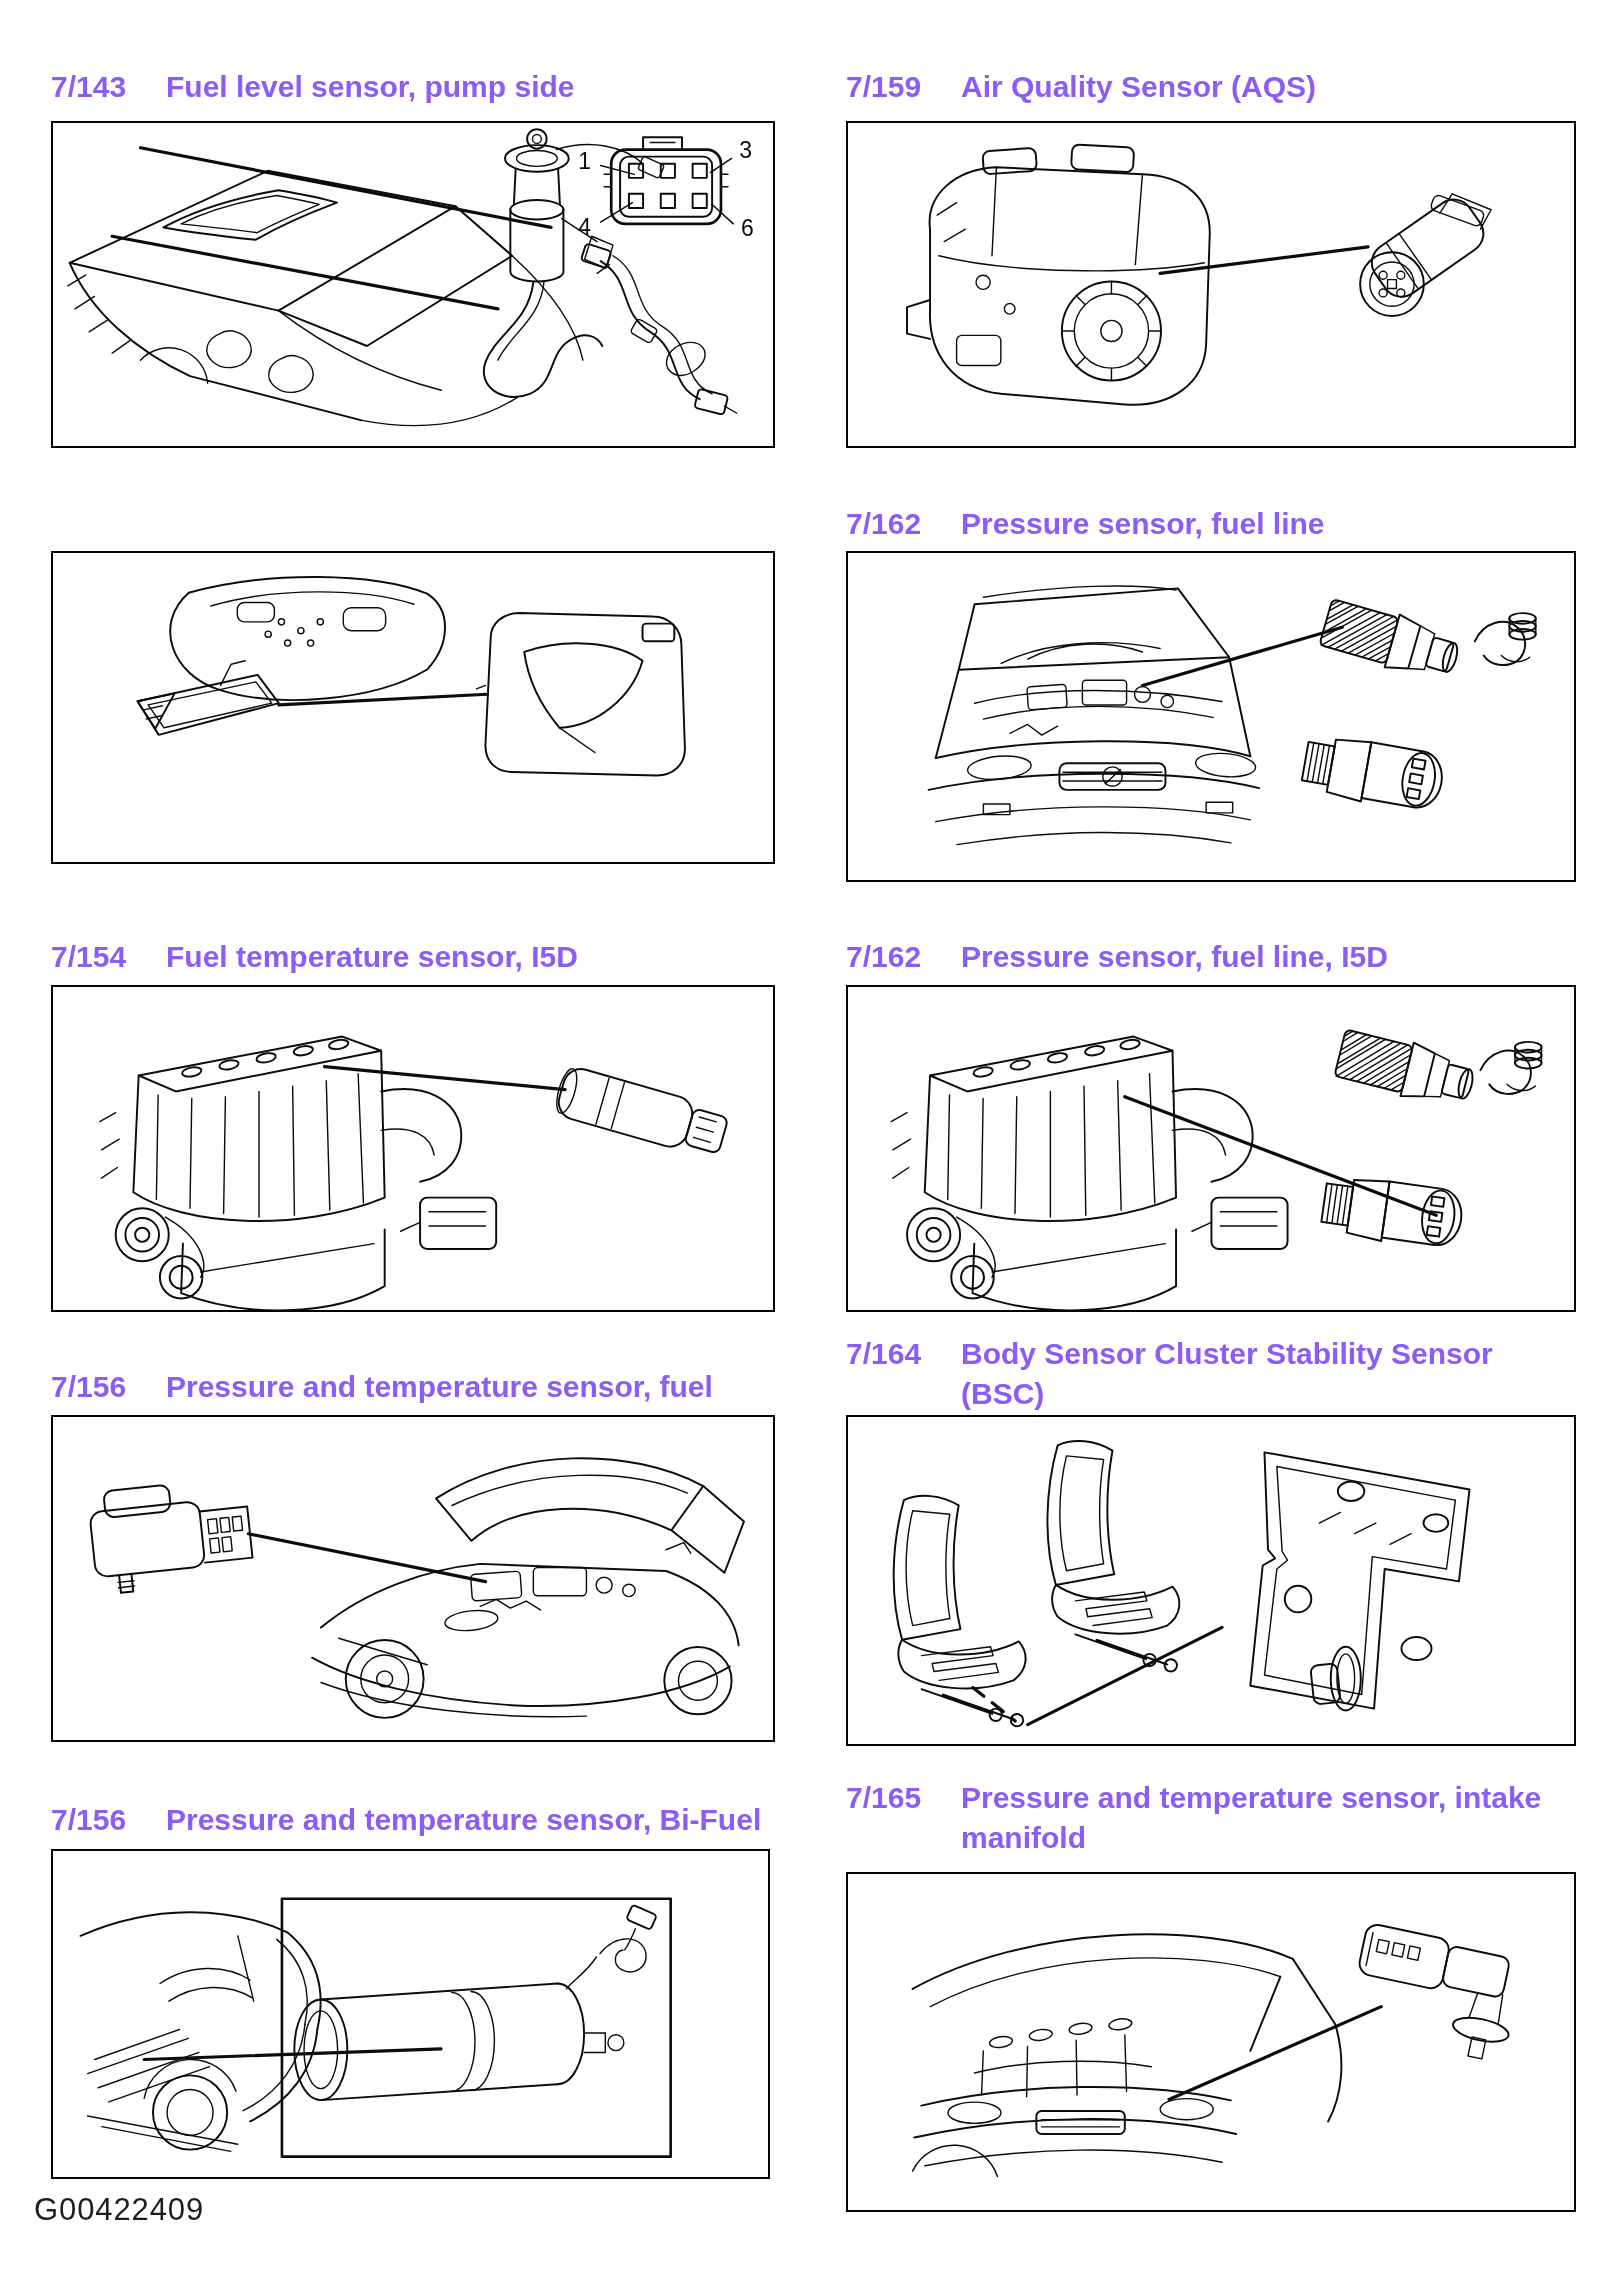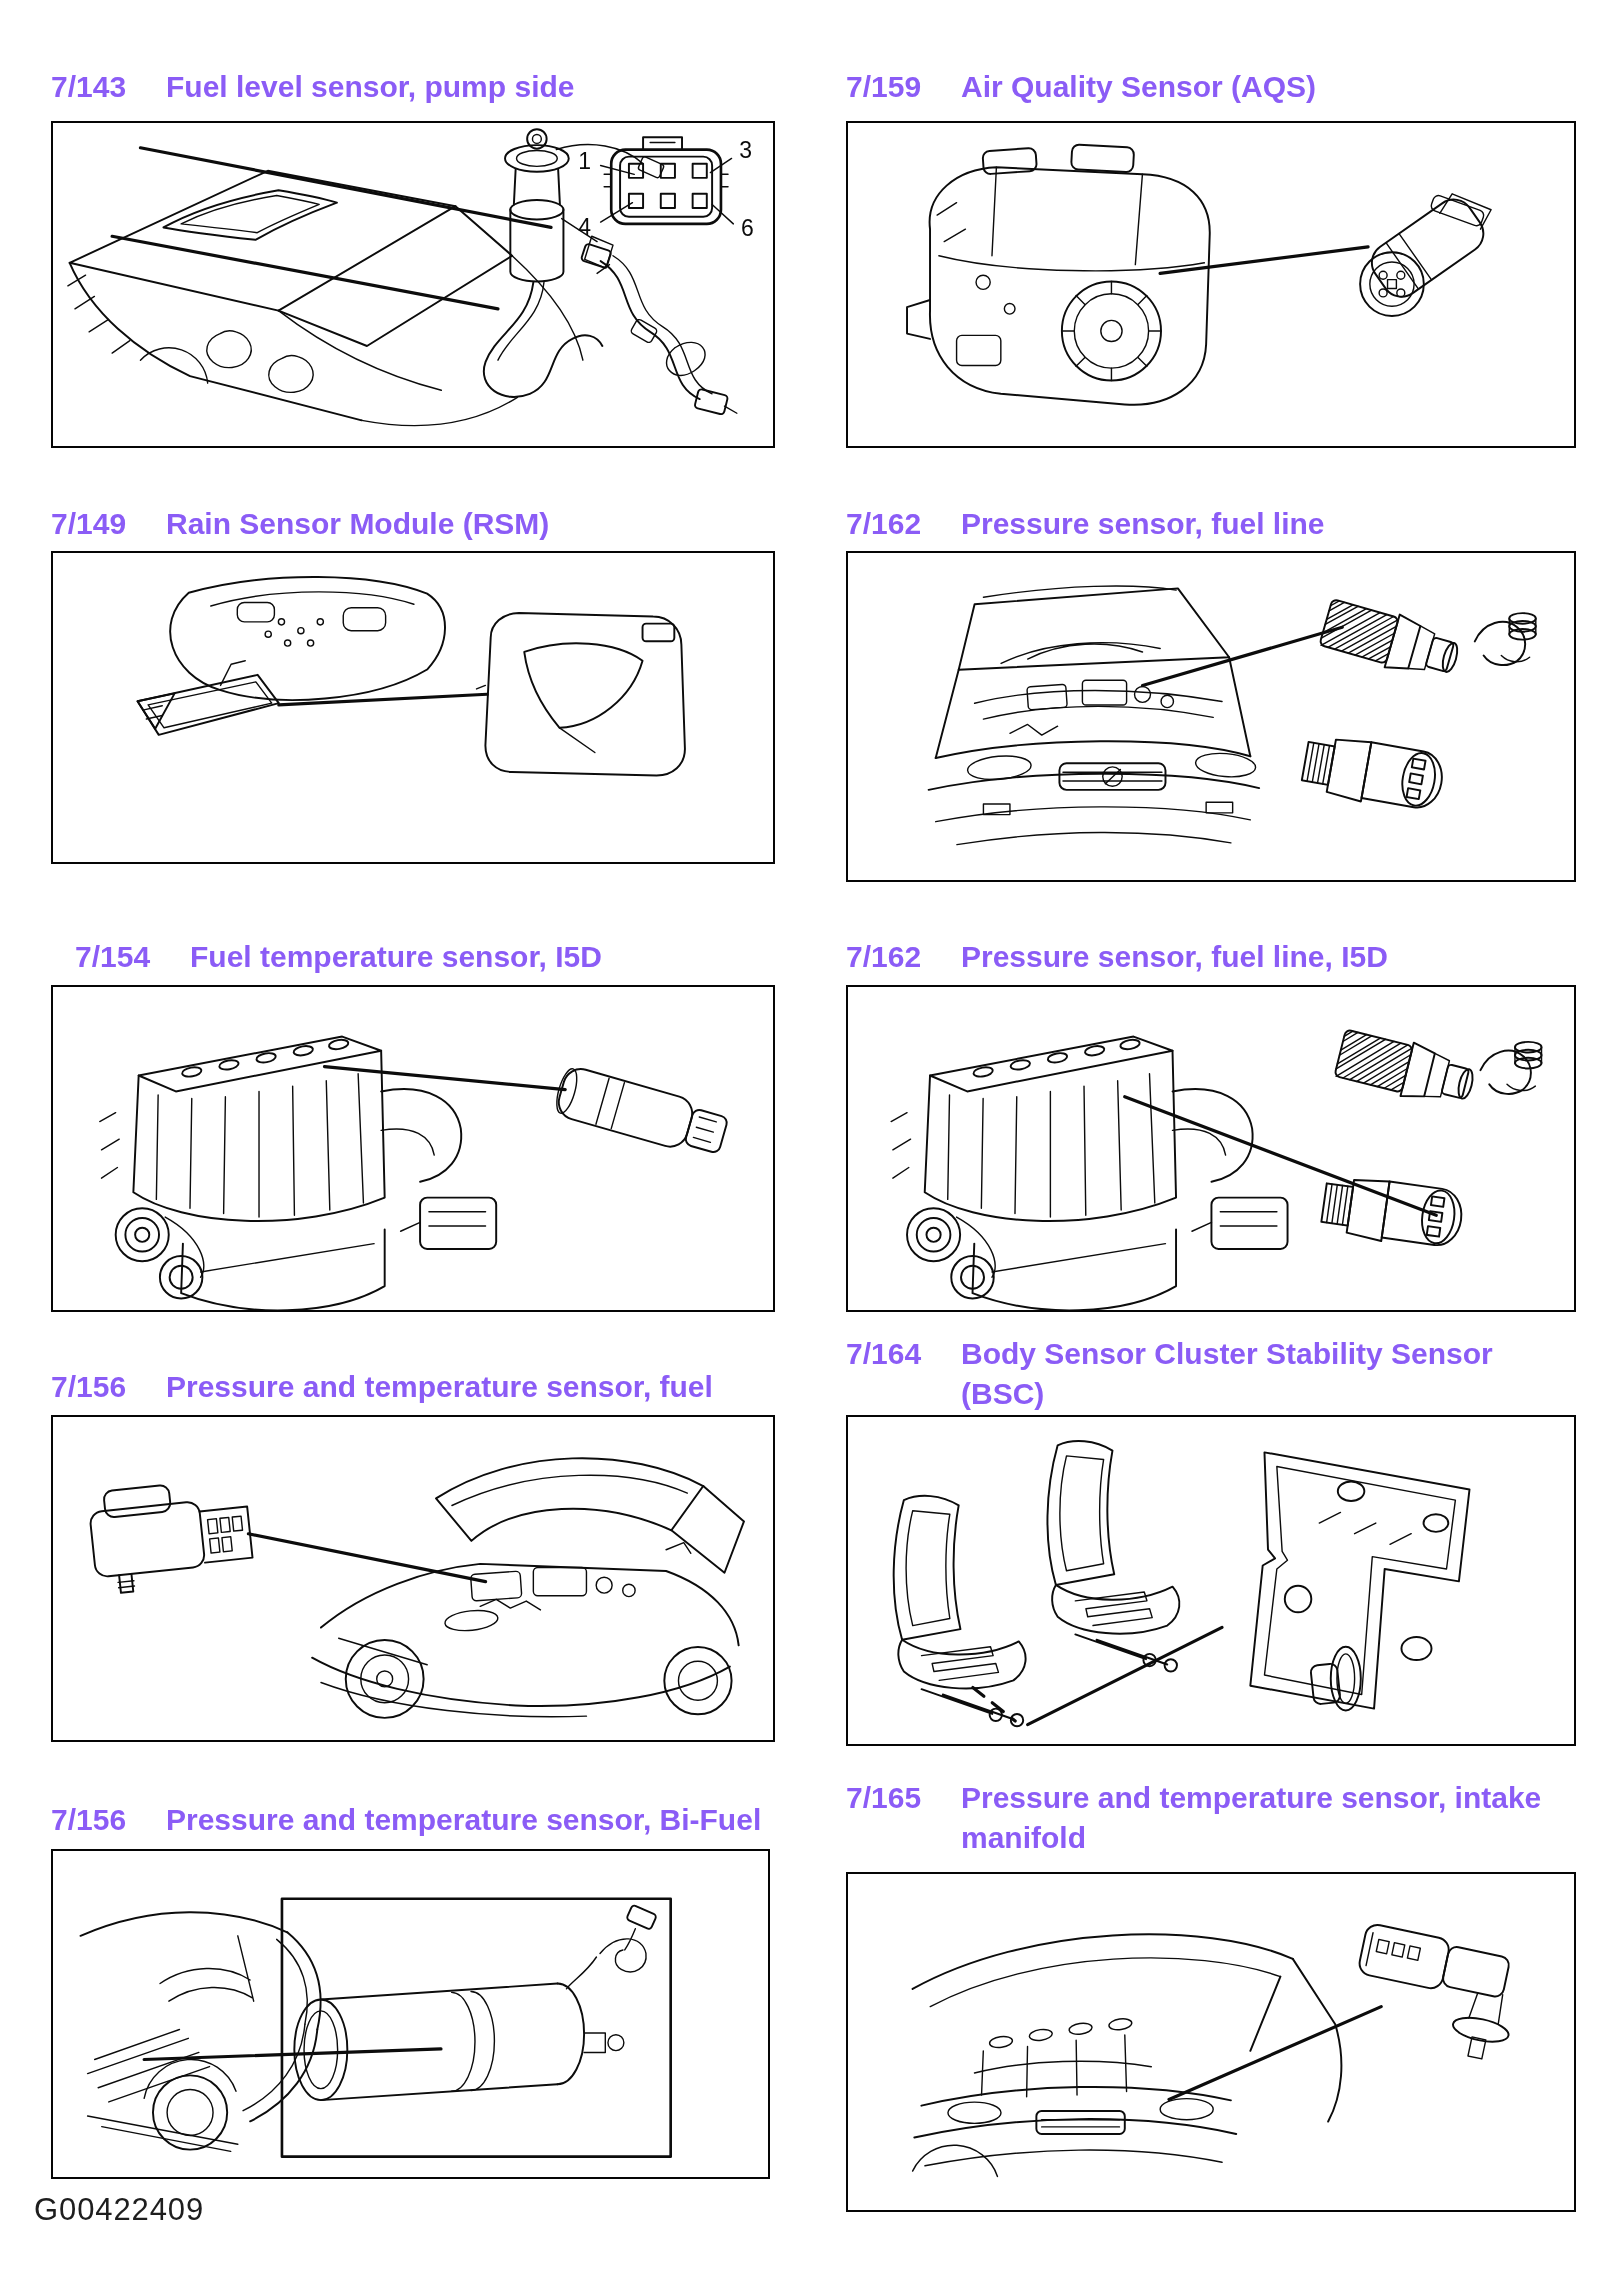--- a/index.html
+++ b/index.html
@@ -163,26 +163,20 @@
           <rect class="thin" x="652" y="226" width="26" height="18" rx="4" transform="rotate(30 665 235)"></rect>
           <path class="thin" d="M626,160 l-14,10 M756,320 l14,8"></path>
         </g>
         <path class="ptr" d="M96,28 L560,118"></path>
         <path class="ptr" d="M64,128 L500,210"></path>
       </svg>
     </div>
   </section>
 
   <section class="panel" style="left:51px;top:504px;width:724px;height:360px;">
-    <h2 class="heading">
-      <span class="ref">7/149</span>
-      <span class="title">
-          <span class="tl">Rain Sensor Module (RSM)</span>
-        </span>
-    </h2>
     <div class="fig" style="top:47px;width:724px;height:313px;">
       <svg viewBox="0 0 808 350">
         <g>
           <path d="M150,45 C240,20 360,22 420,46 C448,64 446,104 420,132 C360,168 250,176 185,155 C130,138 110,80 150,45 Z"></path>
           <path class="thin" d="M175,60 C250,38 350,40 405,58"></path>
           <circle class="thin" cx="255" cy="78" r="3.5"></circle>
             <circle class="thin" cx="277" cy="88" r="3.5"></circle>
             <circle class="thin" cx="299" cy="78" r="3.5"></circle>
           <circle class="thin" cx="262" cy="102" r="3.5"></circle>
             <circle class="thin" cx="288" cy="102" r="3.5"></circle>
@@ -202,21 +196,21 @@
           <path d="M530,112 C576,96 634,100 664,122 C652,164 612,196 570,198 C548,172 534,142 530,112 Z"></path>
           <path class="thin" d="M570,198 L610,226"></path>
           <rect x="664" y="80" width="36" height="20" rx="4"></rect>
           <path class="thin" d="M486,150 l-10,4"></path>
         </g>
         <path class="ptr" d="M252,172 L488,160"></path>
       </svg>
     </div>
   </section>
 
-  <section class="panel" style="left:51px;top:937px;width:604px;height:375px;padding-left:24px;">
+  <section class="panel" style="left:51px;top:937px;width:604px;height:375px;">
     <h2 class="heading">
       <span class="ref">7/154</span>
       <span class="title">
           <span class="tl">Fuel temperature sensor, I5D</span>
         </span>
     </h2>
     <div class="fig" style="top:48px;width:724px;height:327px;">
       <svg viewBox="0 0 808 365">
         <use href="#def-engine" transform="translate(24,22)"></use>
         <g transform="translate(580,88) rotate(16)">

